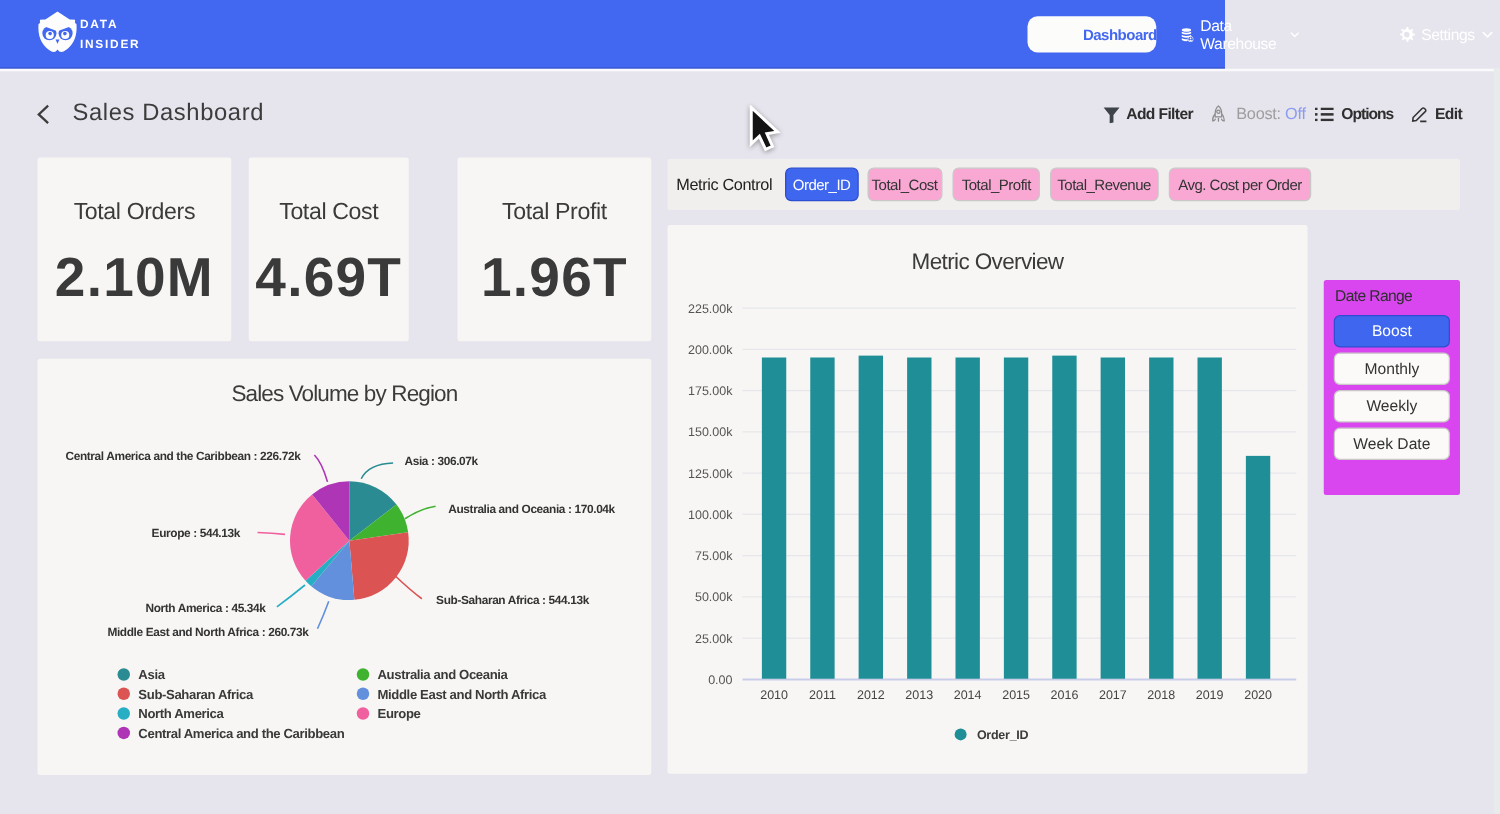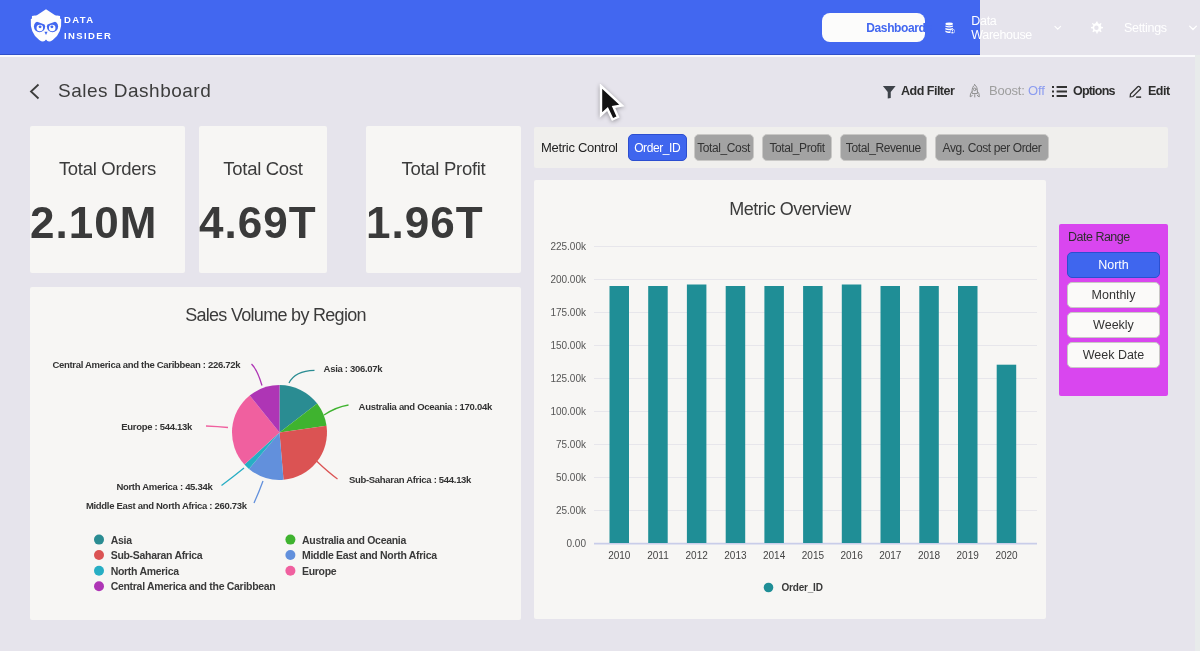--- a/index.html
+++ b/index.html
@@ -15,26 +15,26 @@
 .navitem { position:absolute; color:#fff; font-size:12.5px; letter-spacing:-0.3px; top:0; height:55px; display:flex; align-items:center; }
 #dashbtn { position:absolute; left:822px; top:13px; width:103px; height:29px; background:#FCFCFB; border-radius:8px; display:flex; align-items:center; justify-content:center; gap:7px; color:#4267F0; font-size:12px; font-weight:bold; letter-spacing:-0.4px;padding-left:44px; }
 
 
 #backarrow { position:absolute; left:28px; top:83px; }
 #pagetitle { position:absolute; left:58px; top:80px; font-size:19px; color:#3C3C3C; letter-spacing:0.5px; }
 .toolitem { position:absolute; top:84px; font-size:12.5px; font-weight:bold; letter-spacing:-0.5px; line-height:14px; color:#2E2E2E; white-space:nowrap; }
 
 
 .statlabel { position:absolute; width:100%; text-align:center; top:32px; font-size:18.5px; letter-spacing:-0.3px; color:#3B3B3B; }
-.statval { position:absolute; width:100%; text-align:left; top:72px; font-size:44px; font-weight:bold; letter-spacing:1px; color:#3A3A3A; }
+.statval { position:absolute; width:100%; text-align:center; top:72px; font-size:44px; font-weight:bold; letter-spacing:1px; color:#3A3A3A; }
 
 
 #mctrl { position:absolute; left:534px; top:127px; width:634px; height:41px; background:#F0EFED; border-radius:2px; }
 #mctrl .lbl { position:absolute; left:7px; top:13px; font-size:13px; letter-spacing:-0.3px; color:#222; }
-.mbtn { position:absolute; top:7px; height:27px; border:1px solid #C9C8C6; border-radius:5px; background:#a3a3a3; font-size:12px; letter-spacing:-0.4px; color:#333; white-space:nowrap; display:flex; align-items:center; justify-content:center; }
+.mbtn { position:absolute; top:7px; height:27px; border:1px solid #C9C8C6; border-radius:5px; background:#f9a8d4; font-size:12px; letter-spacing:-0.4px; color:#333; white-space:nowrap; display:flex; align-items:center; justify-content:center; }
 .mbtn.sel { background:#3F66EE; border-color:#2C4ED0; color:#fff; }
 
 
 #daterange { position:absolute; left:1059px; top:180px; width:109px; height:172px; background:#d946ef; border-radius:2px;margin-top:44px; }
 #daterange .ttl { position:absolute; left:9px; top:6px; font-size:12.5px; letter-spacing:-0.5px; color:#2F2F2F; }
 .dbtn { position:absolute; left:8px; width:93px; height:26px; border:1px solid #C9C8C6; border-radius:5px; background:#FBFAF9; font-size:12.5px; color:#333; display:flex; align-items:center; justify-content:center; }
 .dbtn.sel { background:#3F66EE; border-color:#2C4ED0; color:#fff; }
 
 .cardtitle { position:absolute; width:100%; text-align:center; font-size:18px; color:#3B3B3B; }
 </style>
@@ -59,37 +59,37 @@
   <div id="logotxt">DATA<br>INSIDER</div>
   <div id="dashbtn">
     <svg width="16" height="16" viewBox="0 0 18 18" fill="#4267F0">
       <rect x="1" y="1" width="16" height="4.5" rx="1"></rect>
       <rect x="1" y="7.5" width="7" height="9.5" rx="1"></rect>
       <rect x="10" y="7.5" width="7" height="4" rx="1"></rect>
       <rect x="10" y="13" width="7" height="4" rx="1"></rect>
     </svg>
     Dashboards
   </div>
-  <div class="navitem" style="left:944px; gap:14px;">
+  <div class="navitem" style="left:944px; gap:3px;">
     <svg width="15" height="15" viewBox="0 0 24 24" fill="#fff">
       <ellipse cx="11" cy="4.5" rx="8" ry="3"></ellipse>
       <path d="M3 7.5 Q11 11 19 7.5 L19 10.5 Q11 14 3 10.5 Z"></path>
       <path d="M3 13 Q11 16.5 19 13 L19 16 Q11 19.5 3 16 Z"></path>
       <path d="M3 18.5 Q8 21 13 20 L13 23.5 Q8 24.5 3 21.5 Z"></path>
       <circle cx="18" cy="20" r="5" fill="#fff"></circle>
       <circle cx="18" cy="20" r="4" fill="#4267F0"></circle>
       <circle cx="18" cy="19" r="1.5" fill="#fff"></circle>
       <path d="M15 22.5 Q18 20.5 21 22.5 Q18 25 15 22.5" fill="#fff"></path>
     </svg>
     <span style="margin-left:2px;">Data Warehouse</span>
     <svg style="margin-left:2px;" width="10" height="6" viewBox="0 0 12 8">
         <path d="M1.5 1.5 L6 6 L10.5 1.5" stroke="#fff" stroke-width="1.8" fill="none" stroke-linecap="round"></path>
       </svg>
   </div>
-  <div class="navitem" style="left:1090px; gap:19px;">
+  <div class="navitem" style="left:1119px; gap:3px;">
     <svg width="14" height="14" viewBox="0 0 24 24" fill="#fff">
       <path d="M12 1.5 l2 0 .5 3 a8 8 0 0 1 2.4 1 l2.6-1.6 1.4 1.4 -1.6 2.6 a8 8 0 0 1 1 2.4 l3 .5 0 2 -3 .5 a8 8 0 0 1 -1 2.4 l1.6 2.6 -1.4 1.4 -2.6-1.6 a8 8 0 0 1 -2.4 1 l-.5 3 -2 0 -.5-3 a8 8 0 0 1 -2.4-1 l-2.6 1.6 -1.4-1.4 1.6-2.6 a8 8 0 0 1 -1-2.4 l-3-.5 0-2 3-.5 a8 8 0 0 1 1-2.4 L4.1 5.3 5.5 3.9 8.1 5.5 a8 8 0 0 1 2.4-1 Z M12 8.2 a3.8 3.8 0 1 0 0 7.6 a3.8 3.8 0 1 0 0-7.6 Z" transform="translate(-1,-0.5)"></path>
     </svg>
     <span style="margin-left:1px;">Settings</span>
     <svg style="margin-left:2px;" width="10" height="6" viewBox="0 0 12 8">
         <path d="M1.5 1.5 L6 6 L10.5 1.5" stroke="#fff" stroke-width="1.8" fill="none" stroke-linecap="round"></path>
       </svg>
   </div>
 </div>
 
@@ -146,21 +146,21 @@
   <div class="lbl">Metric Control</div>
   <div class="mbtn sel" style="left:93.5px; width:59.5px;">Order_ID</div>
   <div class="mbtn" style="left:159.6px; width:60px;">Total_Cost</div>
   <div class="mbtn" style="left:227.8px; width:70.5px;">Total_Profit</div>
   <div class="mbtn" style="left:305.8px; width:87px;">Total_Revenue</div>
   <div class="mbtn" style="left:401px; width:114px;">Avg. Cost per Order</div>
 </div>
 
 <div id="daterange">
   <div class="ttl">Date Range</div>
-  <div class="dbtn sel" style="top:28px;">North</div>
+  <div class="dbtn sel" style="top:28px;">Boost</div>
   <div class="dbtn" style="top:58px;">Monthly</div>
   <div class="dbtn" style="top:88px;">Weekly</div>
   <div class="dbtn" style="top:118px;">Week Date</div>
 </div>
 
 <div class="card" id="barcard" style="left:534px; top:180px; width:512px; height:439px;">
   <div class="cardtitle" style="top:19px; letter-spacing:-0.5px;">Metric Overview</div>
   <svg width="512" height="439" style="position:absolute; left:0; top:0;" font-family="Liberation Sans, sans-serif">
 
     <g stroke="#E7E6EB" stroke-width="1">

